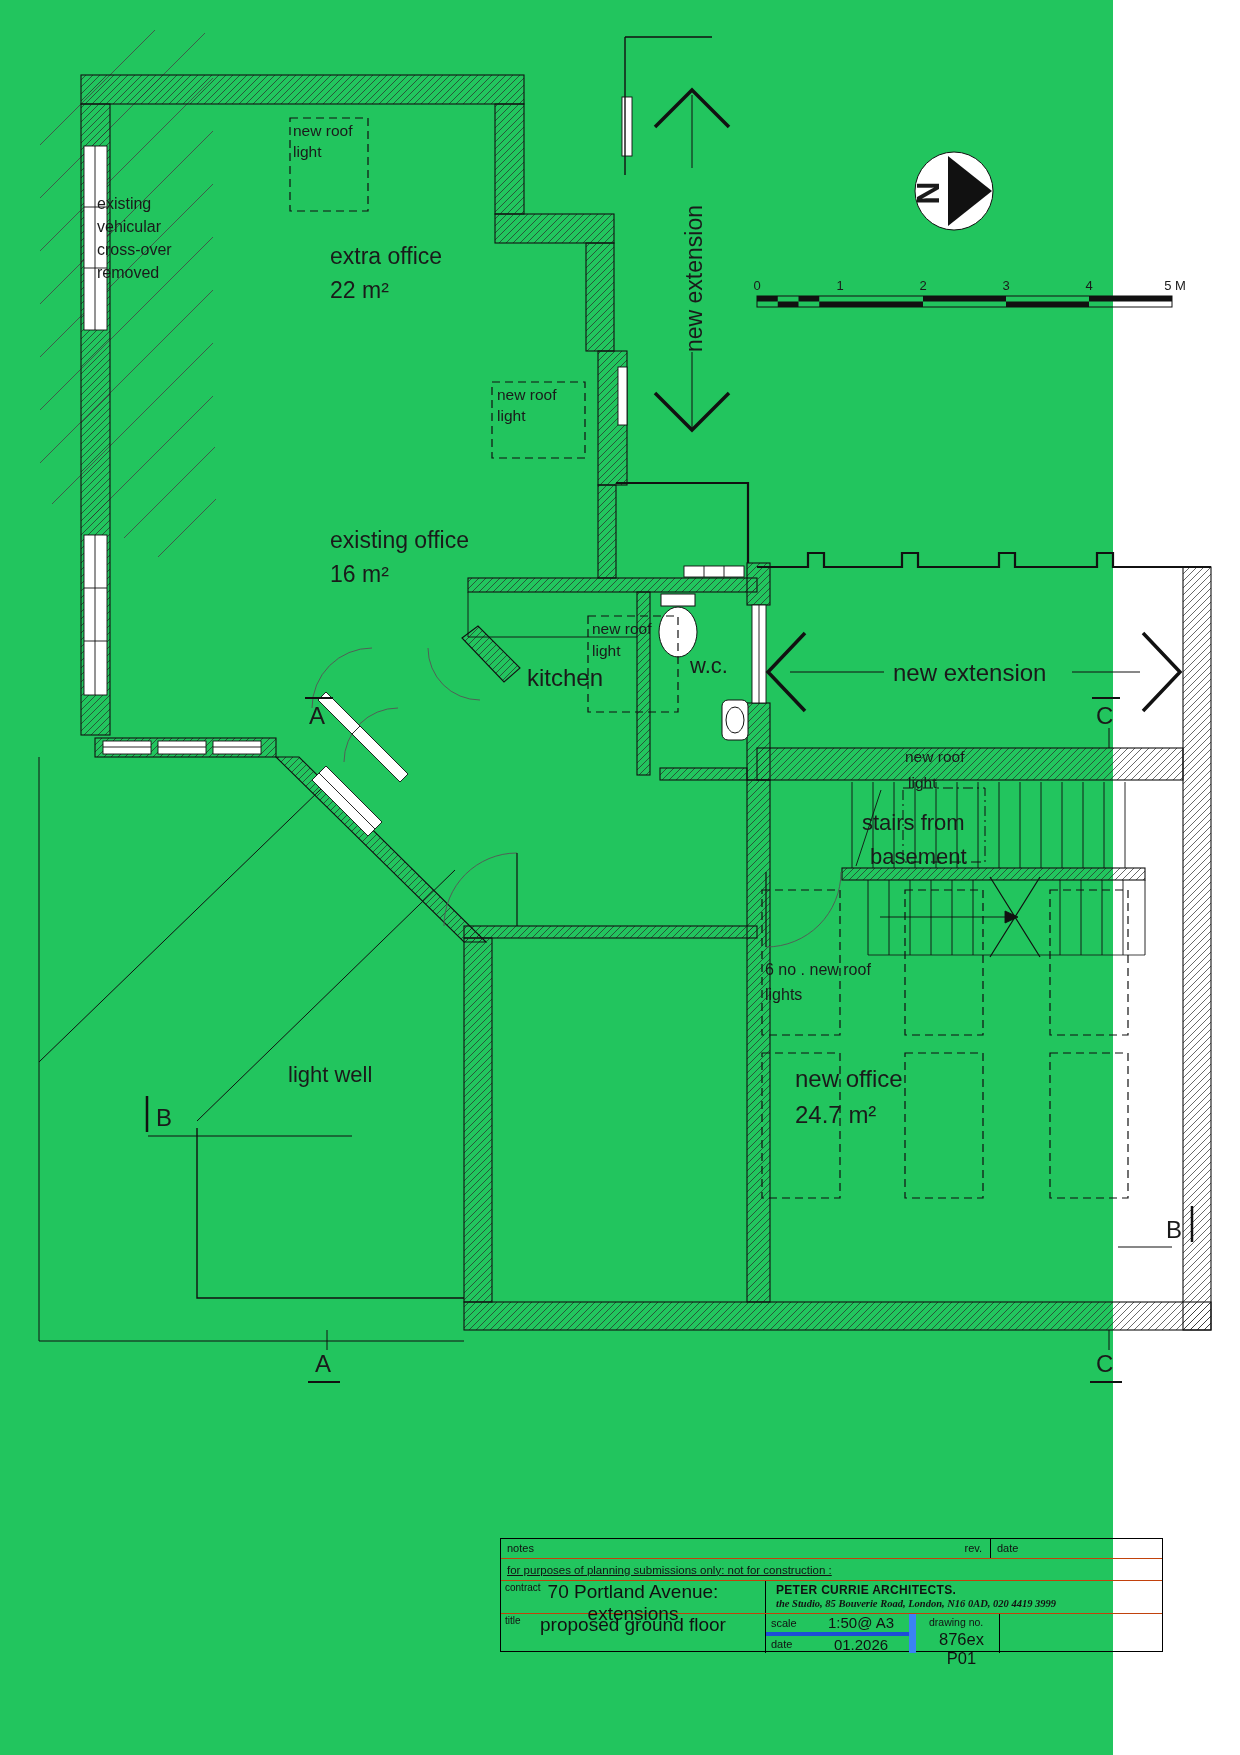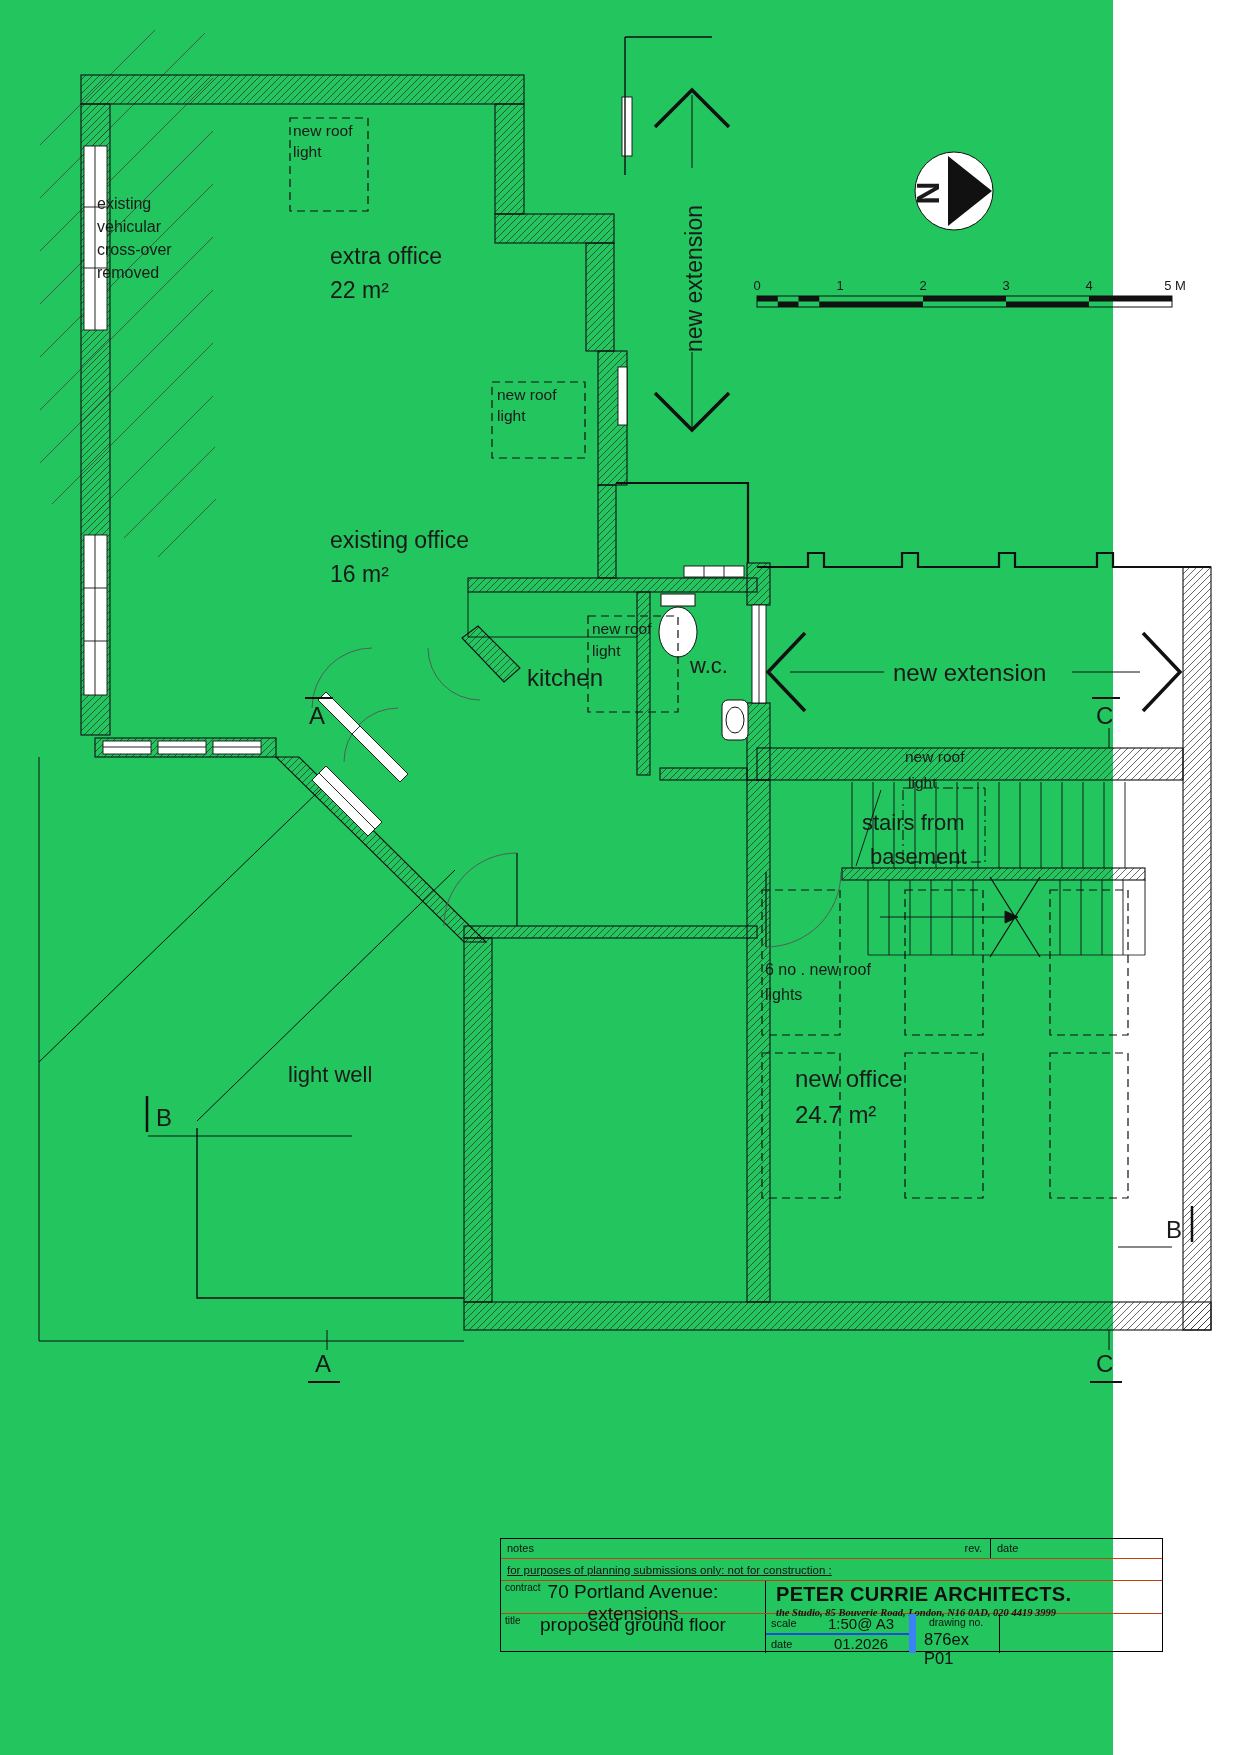--- a/index.html
+++ b/index.html
@@ -17,31 +17,31 @@
   .r4{height:39px;}
   .cell{box-sizing:border-box;}
   .notes-cell{flex:1;padding:3px 6px;}
   .rev-cell{width:170px;text-align:right;padding:3px 8px 0 0;}
   .date-cell{width:172px;border-left:1px solid #000;padding:3px 0 0 6px;height:100%;}
   .disc-cell{padding:0 6px;font-size:11.5px;text-decoration:underline;}
   .big-left{width:265px;position:relative;border-right:1px solid #000;}
   .mini-label{position:absolute;left:4px;top:1px;font-size:10px;}
   .big-text{width:100%;text-align:center;font-size:19px;}
   .firm-cell{flex:1;padding:2px 0 0 10px;}
-  .firm-name{font-size:20px;font-weight:bold;letter-spacing:.3px;}
+  .firm-name{font-size:12px;font-weight:bold;letter-spacing:.3px;}
   .firm-addr{font-family:"Liberation Serif",serif;font-style:italic;font-weight:bold;
              font-size:10.5px;margin-top:1px;}
   .scale-cell{width:143px;display:flex;flex-direction:column;}
-  .sc-row{flex:1;display:flex;align-items:center;border-bottom:2px solid #1d4ed8;}
+  .sc-row{flex:1;display:flex;align-items:center;border-bottom:4px solid #1d4ed8;}
   .sc-row:last-child{border-bottom:none;}
   .sc-lab{width:42px;padding-left:5px;font-size:11px;}
   .sc-val{flex:1;text-align:center;font-size:15px;}
   .dwg-cell{width:90px;border-left:7px solid #3b82f6;position:relative;padding-left:8px;}
   .dwg-lab{font-size:10.5px;padding:2px 0 0 5px;}
-  .dwg-val{font-size:16.5px;margin-top:2px;}
+  .dwg-val{text-align:center;font-size:16.5px;margin-top:2px;}
   .empty-cell{flex:1;border-left:1px solid #000;}
 </style>
 </head>
 <body>
 
 <div class="sheet">
 
 <svg width="1240" height="1755" viewBox="0 0 1240 1755">
   <defs>
     <pattern id="hatch" patternUnits="userSpaceOnUse" width="7" height="7">

